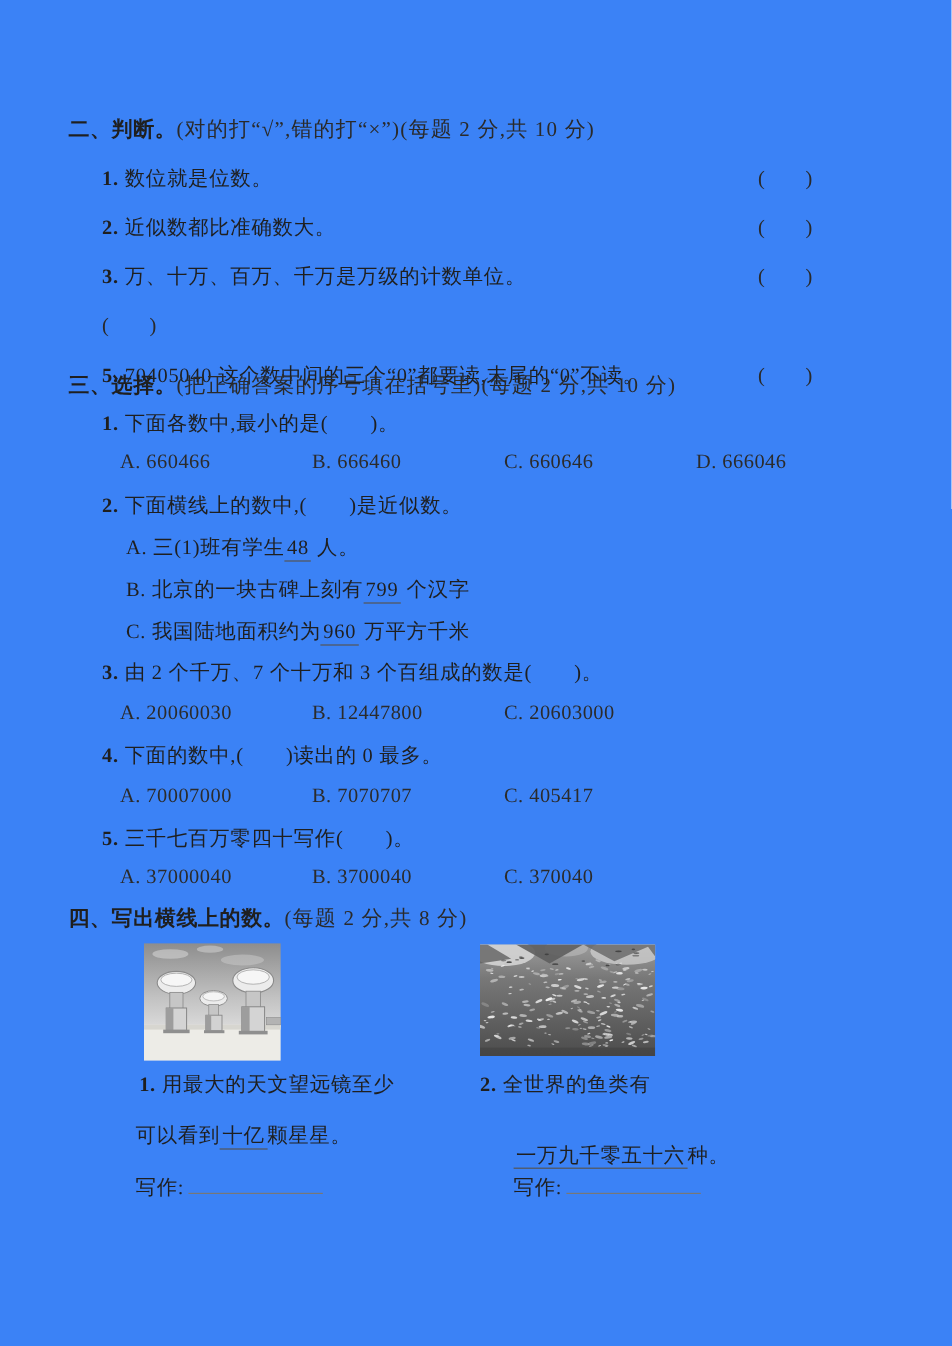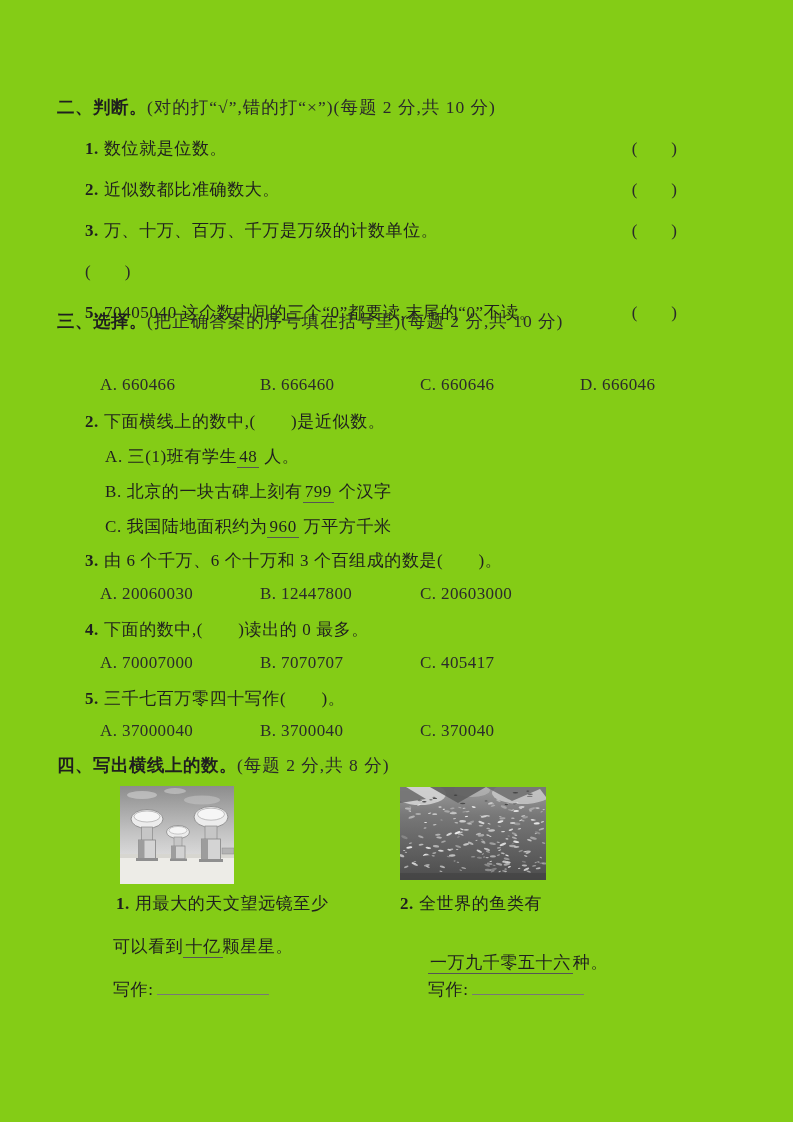--- a/index.html
+++ b/index.html
@@ -1,19 +1,19 @@
 <!DOCTYPE html>
 <html><head>
 <meta charset="utf-8">
 <style>
   html,body{margin:0;padding:0;background:#ffffff;}
   .page{
     position:relative;
     width:793px;height:1122px;
-    background:#84cc16;
+    background:#3b82f6;
     font-family:"Liberation Serif","DejaVu Serif",serif;
     color:#1f1f1f;
     font-size:17px;
     overflow:hidden;
     text-decoration:underline;
   }
   .sec{position:absolute;left:57px;}
   .sec-header{white-space:nowrap;font-size:17.5px;}
   .sec-header .t{font-weight:bold;font-family:"Liberation Sans","DejaVu Sans",sans-serif;letter-spacing:0.5px;}
   .sec-header .sub{font-weight:normal;letter-spacing:1px;color:#2a2a2a;}
@@ -57,30 +57,31 @@
     </div>
     <div class="j-row">
       <span class="j-left"><span class="bnum">5.</span><span>70405040 这个数中间的三个“0”都要读,末尾的“0”不读。</span></span>
       <span class="j-bracket">(　　)</span>
     </div>
   </div>
 
   <div class="sec" style="top:309px;width:680px;height:445px;">
     <div class="sec-header"><span class="t">三、</span><span class="t">选择。</span><span class="sub">(把正确答案的序号填在括号里)(每题 2 分,共 10 分)</span></div>
 
+    <div class="cl" style="left:28px;top:32px;"><span class="bnum">1.</span><span>下面各数中,最小的是(　　)。</span></div>
     <div class="cl" style="left:43px;top:66px;">
       <span class="opt">A. 660466</span><span class="opt">B. 666460</span><span class="opt">C. 660646</span><span class="opt">D. 666046</span>
     </div>
 
     <div class="cl" style="left:28px;top:101px;"><span class="bnum">2.</span><span>下面横线上的数中,(　　)是近似数。</span></div>
     <div class="cl" style="left:48px;top:136px;"><span>A. 三(1)班有学生</span><span class="u-num">48</span><span> 人。</span></div>
     <div class="cl" style="left:48px;top:171px;"><span>B. 北京的一块古碑上刻有</span><span class="u-num">799</span><span> 个汉字</span></div>
     <div class="cl" style="left:48px;top:206px;"><span>C. 我国陆地面积约为</span><span class="u-num">960</span><span> 万平方千米</span></div>
 
-    <div class="cl" style="left:28px;top:240px;"><span class="bnum">3.</span><span>由 6 个千万、6 个十万和 3 个百组成的数是(　　)。</span></div>
+    <div class="cl" style="left:28px;top:240px;"><span class="bnum">3.</span><span>由 2 个千万、7 个十万和 3 个百组成的数是(　　)。</span></div>
     <div class="cl" style="left:43px;top:275px;">
       <span class="opt">A. 20060030</span><span class="opt">B. 12447800</span><span class="opt">C. 20603000</span>
     </div>
 
     <div class="cl" style="left:28px;top:309px;"><span class="bnum">4.</span><span>下面的数中,(　　)读出的 0 最多。</span></div>
     <div class="cl" style="left:43px;top:344px;">
       <span class="opt">A. 70007000</span><span class="opt">B. 7070707</span><span class="opt">C. 405417</span>
     </div>
 
     <div class="cl" style="left:28px;top:378px;"><span class="bnum">5.</span><span>三千七百万零四十写作(　　)。</span></div>

